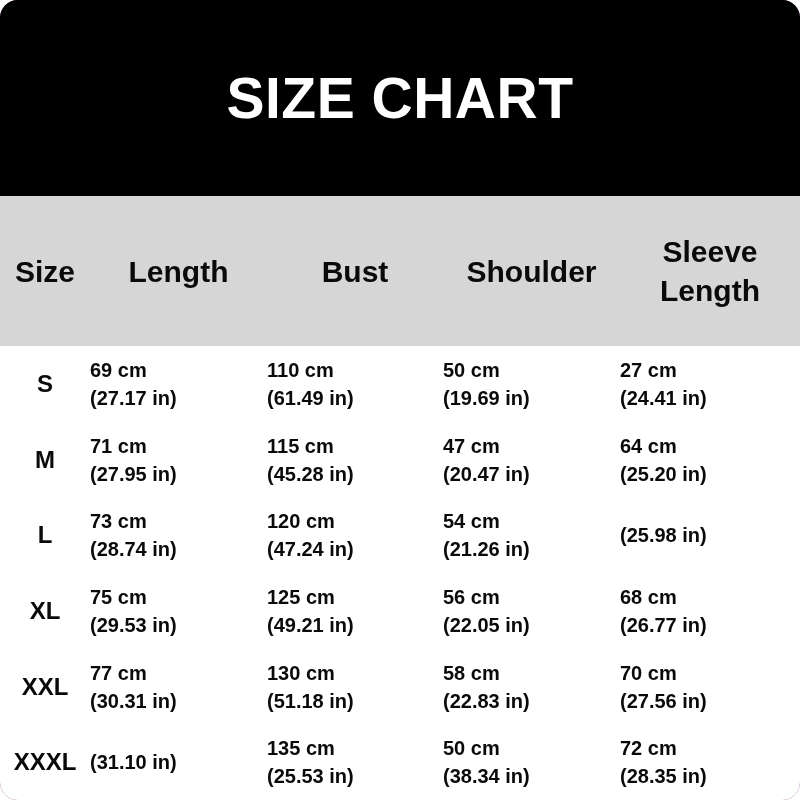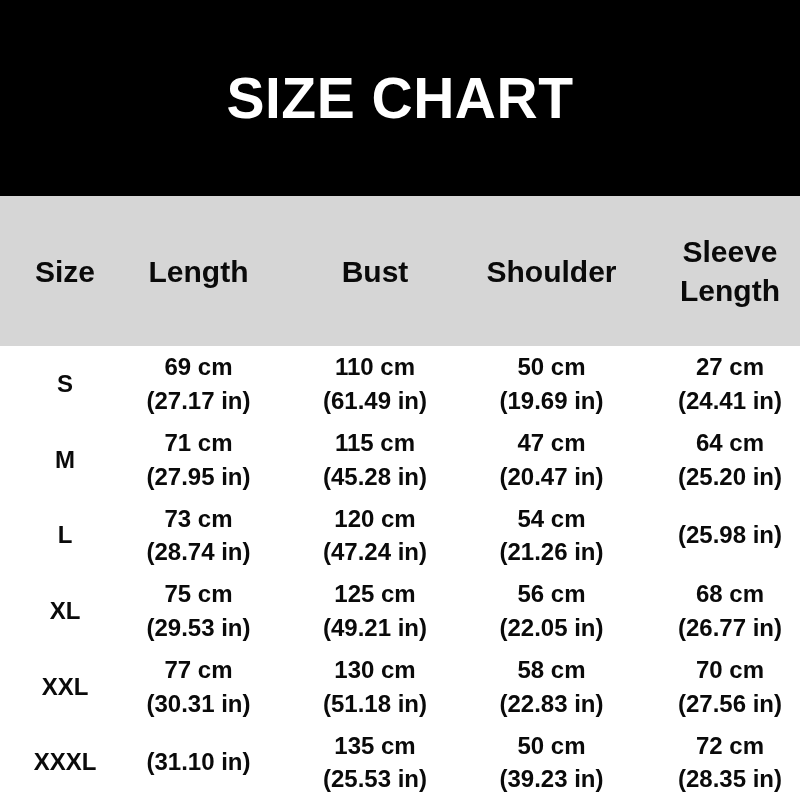--- a/index.html
+++ b/index.html
@@ -4,46 +4,46 @@
 <style>
   html, body { margin: 0; padding: 0; background: #ffffff; }
   .size-chart {
     width: 800px; height: 800px;
     font-family: "Liberation Sans", sans-serif;
     font-weight: 700;
     color: #0a0a0a;
     background: #701a75;
     display: flex; flex-direction: column;
     overflow: hidden;
+    border-radius: 18px;
   }
   .banner {
     height: 196px; background: #000000; color: #ffffff;
     display: flex; align-items: center; justify-content: center;
     flex: none;
   }
   .banner .title {
     font-size: 57px; letter-spacing: 0.5px; margin: 0; font-weight: 700;
   }
   .grid-row {
     display: grid;
     grid-template-columns: 90px 177px 176px 177px 180px;
     align-items: center;
-    padding-left: 20px;
   }
   .header-row {
     height: 150px; background: #d6d6d6; flex: none;
   }
   .header-cell {
     text-align: center; font-size: 30px; line-height: 1.3;
     padding: 0 10px;
   }
   .table-body { flex: 1; display: flex; flex-direction: column; background: #ffffff; }
   .table-row { flex: 1; }
   .size-label { text-align: center; font-size: 24px; }
-  .cell { text-align: center; font-size: 24px; line-height: 1.4; }
+  .cell { font-size: 20px; line-height: 1.4; }
   .cell span { display: block; }
 </style>
 </head>
 <body>
 
 <div class="size-chart">
 
   <div class="banner">
     <h1 class="title">SIZE CHART</h1>
   </div>
@@ -161,21 +161,21 @@
       <div class="size-label">XXXL</div>
       <div class="cell">
         <span>(31.10 in)</span>
       </div>
       <div class="cell">
         <span>135 cm</span>
         <span>(25.53 in)</span>
       </div>
       <div class="cell">
         <span>50 cm</span>
-        <span>(39.23 in)</span>
+        <span>(38.34 in)</span>
       </div>
       <div class="cell">
         <span>72 cm</span>
         <span>(28.35 in)</span>
       </div>
     </div>
 
   </div>
 </div>
 

